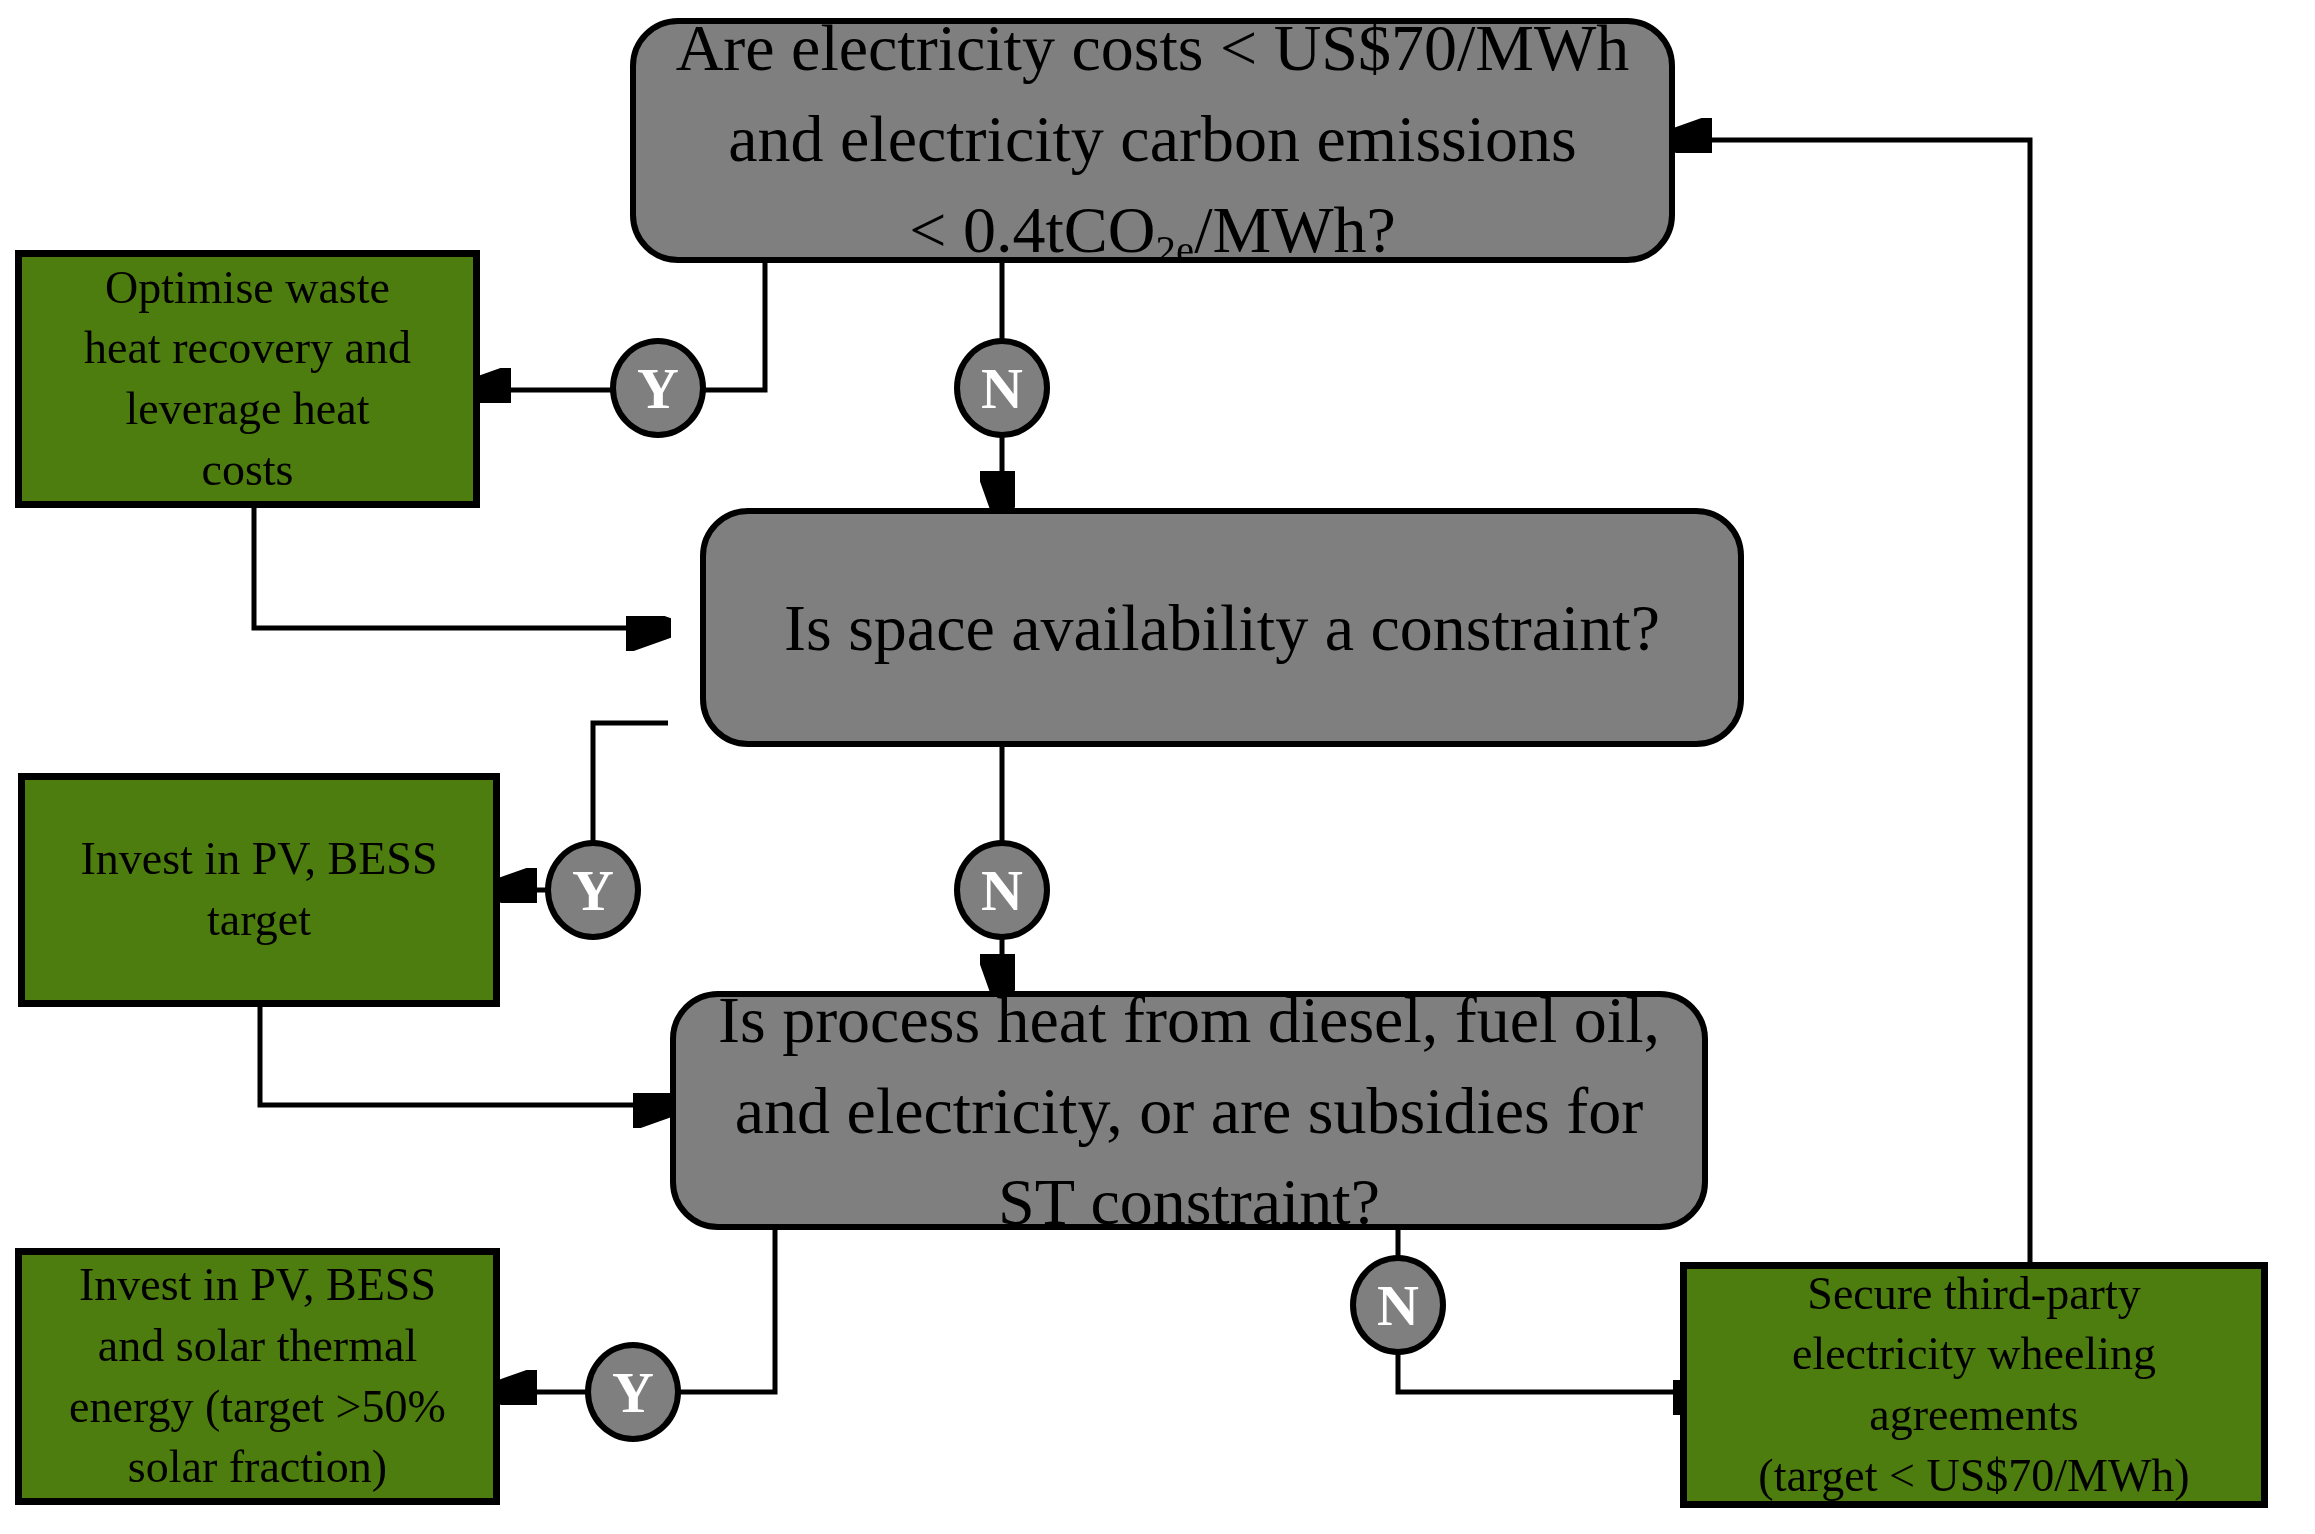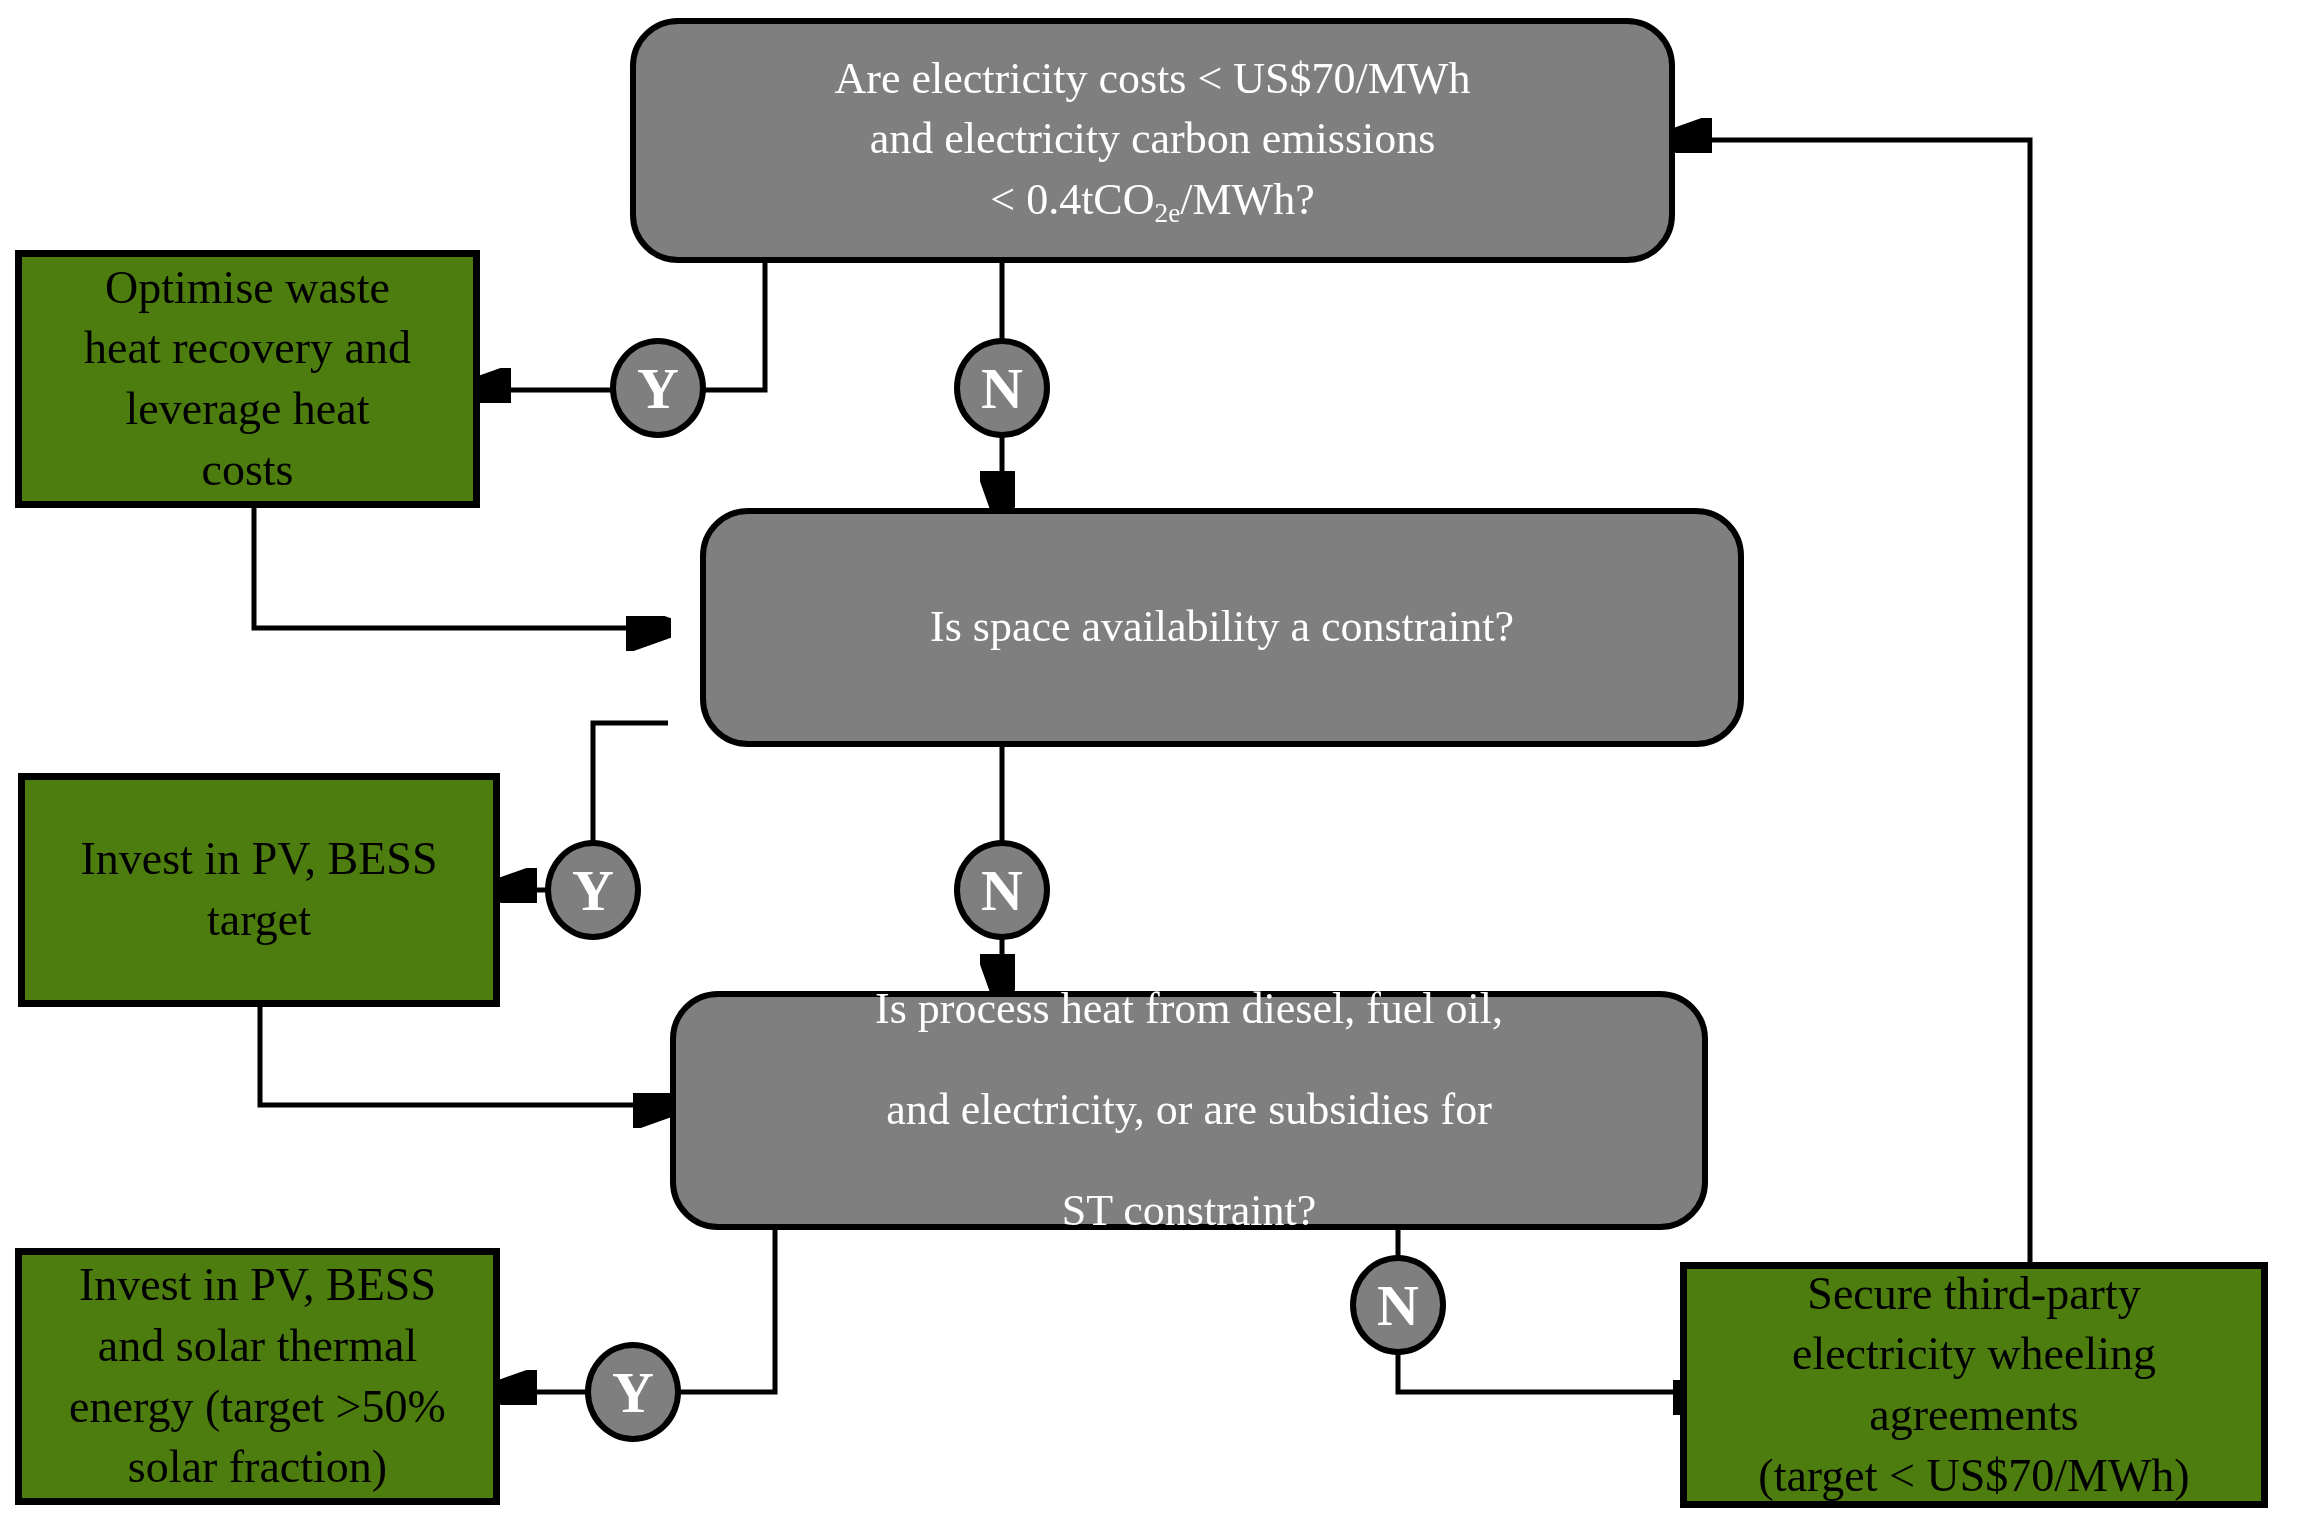--- a/index.html
+++ b/index.html
@@ -27,22 +27,22 @@
     display: flex;
     flex-direction: column;
     justify-content: center;
     align-items: center;
     text-align: center;
   }
   .decision {
     background: #7f7f7f;
     border: 6px solid #000000;
     border-radius: 48px;
-    color: #ffffff;
-    font-size: 44px;
+    color: #000000;
+    font-size: 66px;
     line-height: 1.38;
   }
   .action {
     background: #4d7c0f;
     border: 7px solid #000000;
     color: #000000;
     font-size: 46px;
     line-height: 1.32;
   }
   .badge {
@@ -102,21 +102,21 @@
 
   <div class="node decision" style="left:700px; top:508px; width:1044px; height:239px;">
     <div>Is space availability a constraint?</div>
   </div>
 
   <div class="node action" style="left:18px; top:773px; width:482px; height:234px;">
     <div>Invest in PV, BESS</div>
     <div>target</div>
   </div>
 
-  <div class="node decision" style="left:670px; top:991px; width:1038px; height:239px;gap:40px;">
+  <div class="node decision" style="left:670px; top:991px; width:1038px; height:239px;">
     <div>Is process heat from diesel, fuel oil,</div>
     <div>and electricity, or are subsidies for</div>
     <div>ST constraint?</div>
   </div>
 
   <div class="node action" style="left:15px; top:1248px; width:485px; height:257px;">
     <div>Invest in PV, BESS</div>
     <div>and solar thermal</div>
     <div>energy (target &gt;50%</div>
     <div>solar fraction)</div>

